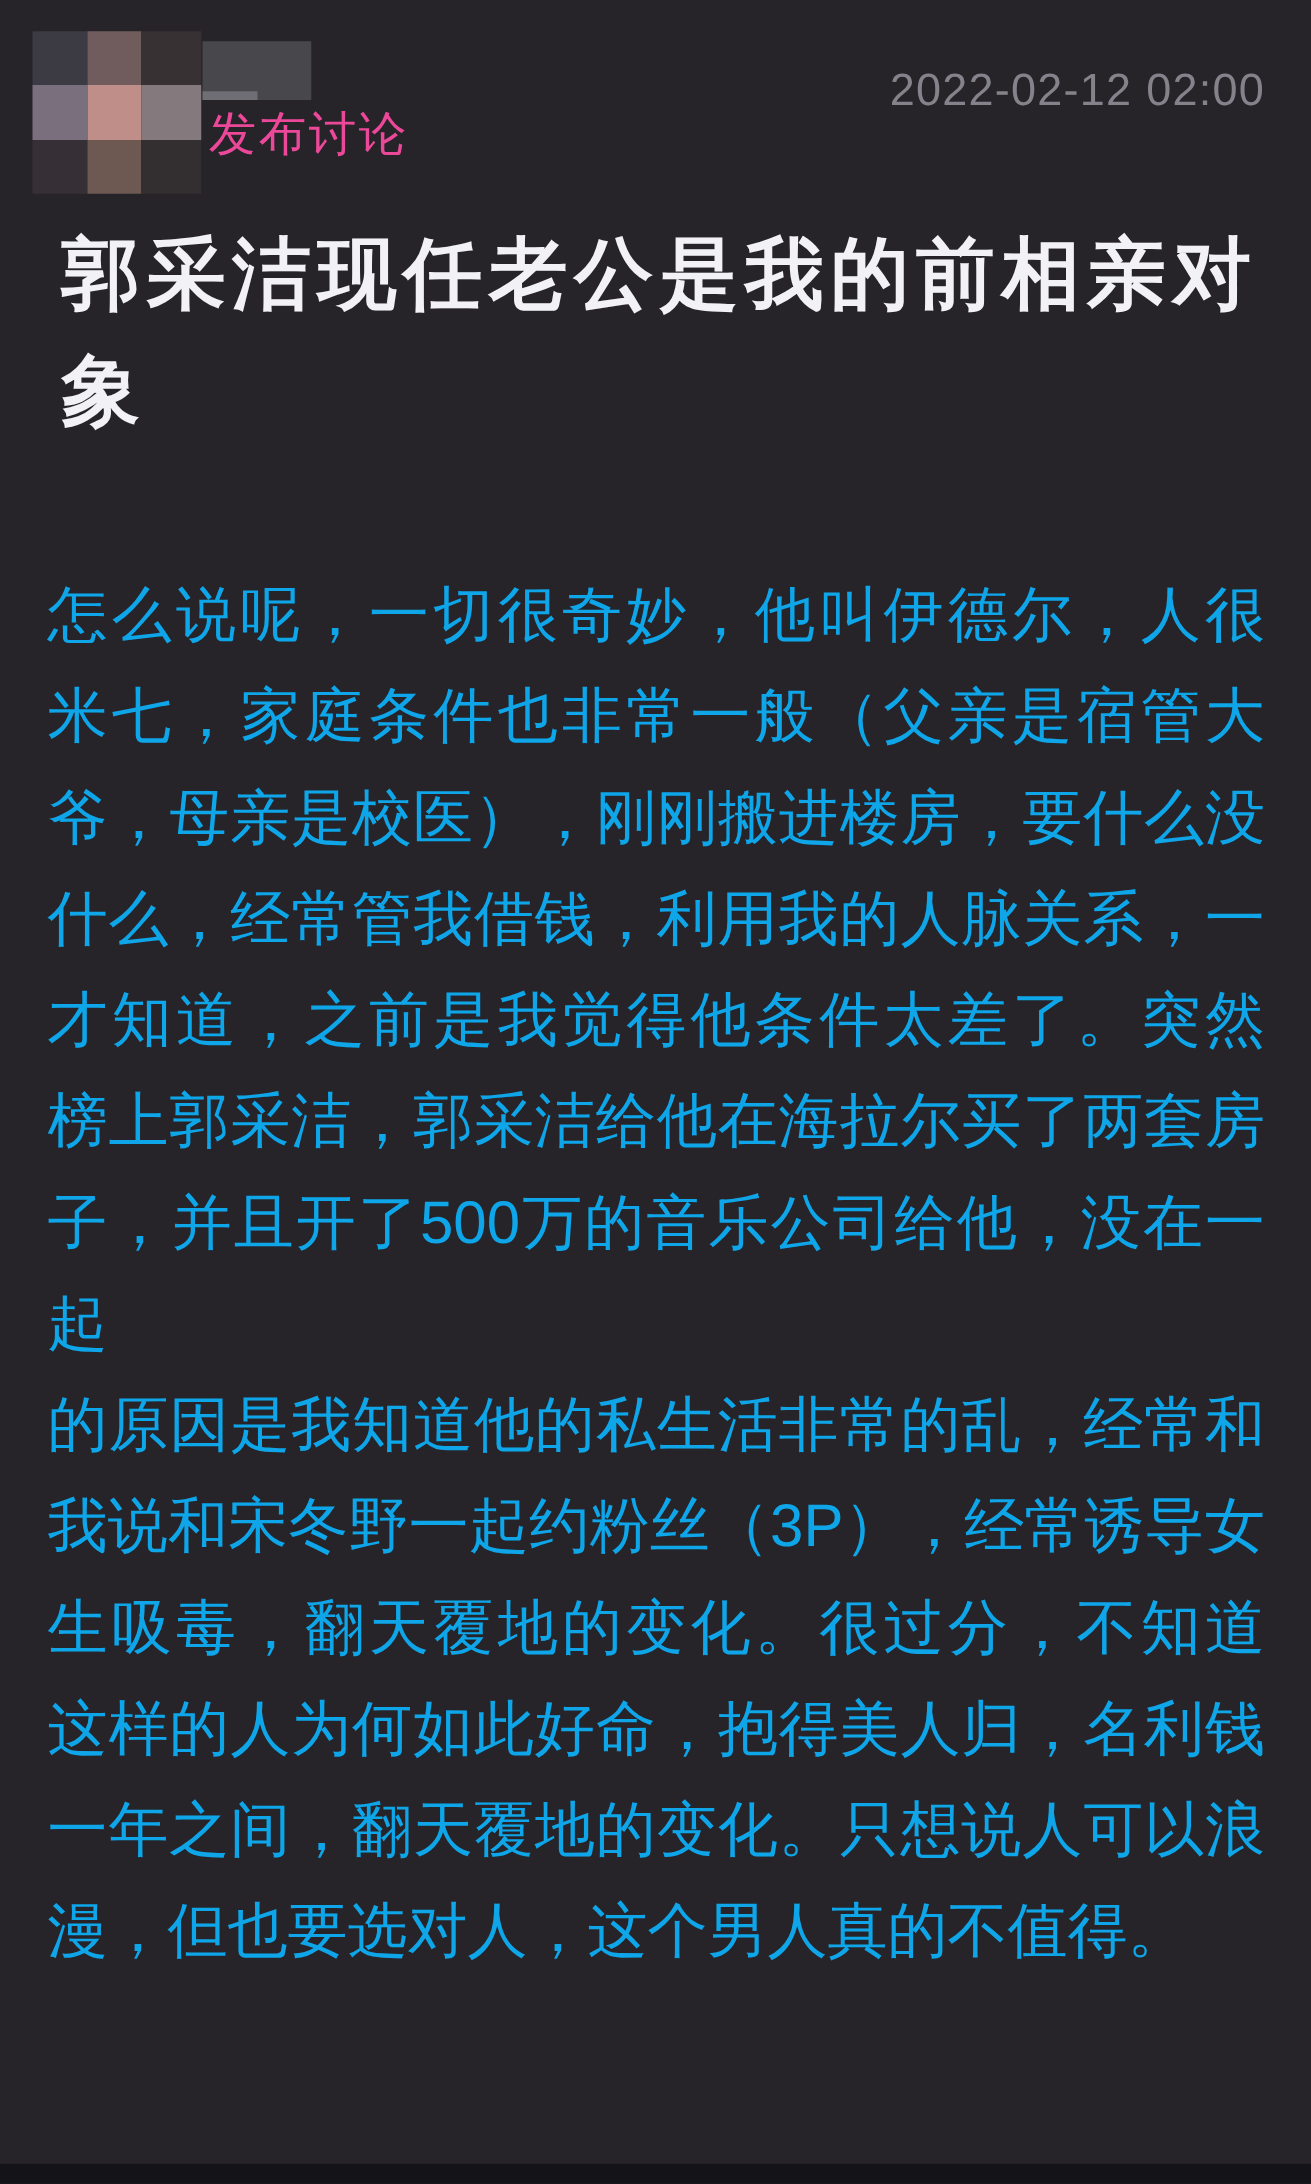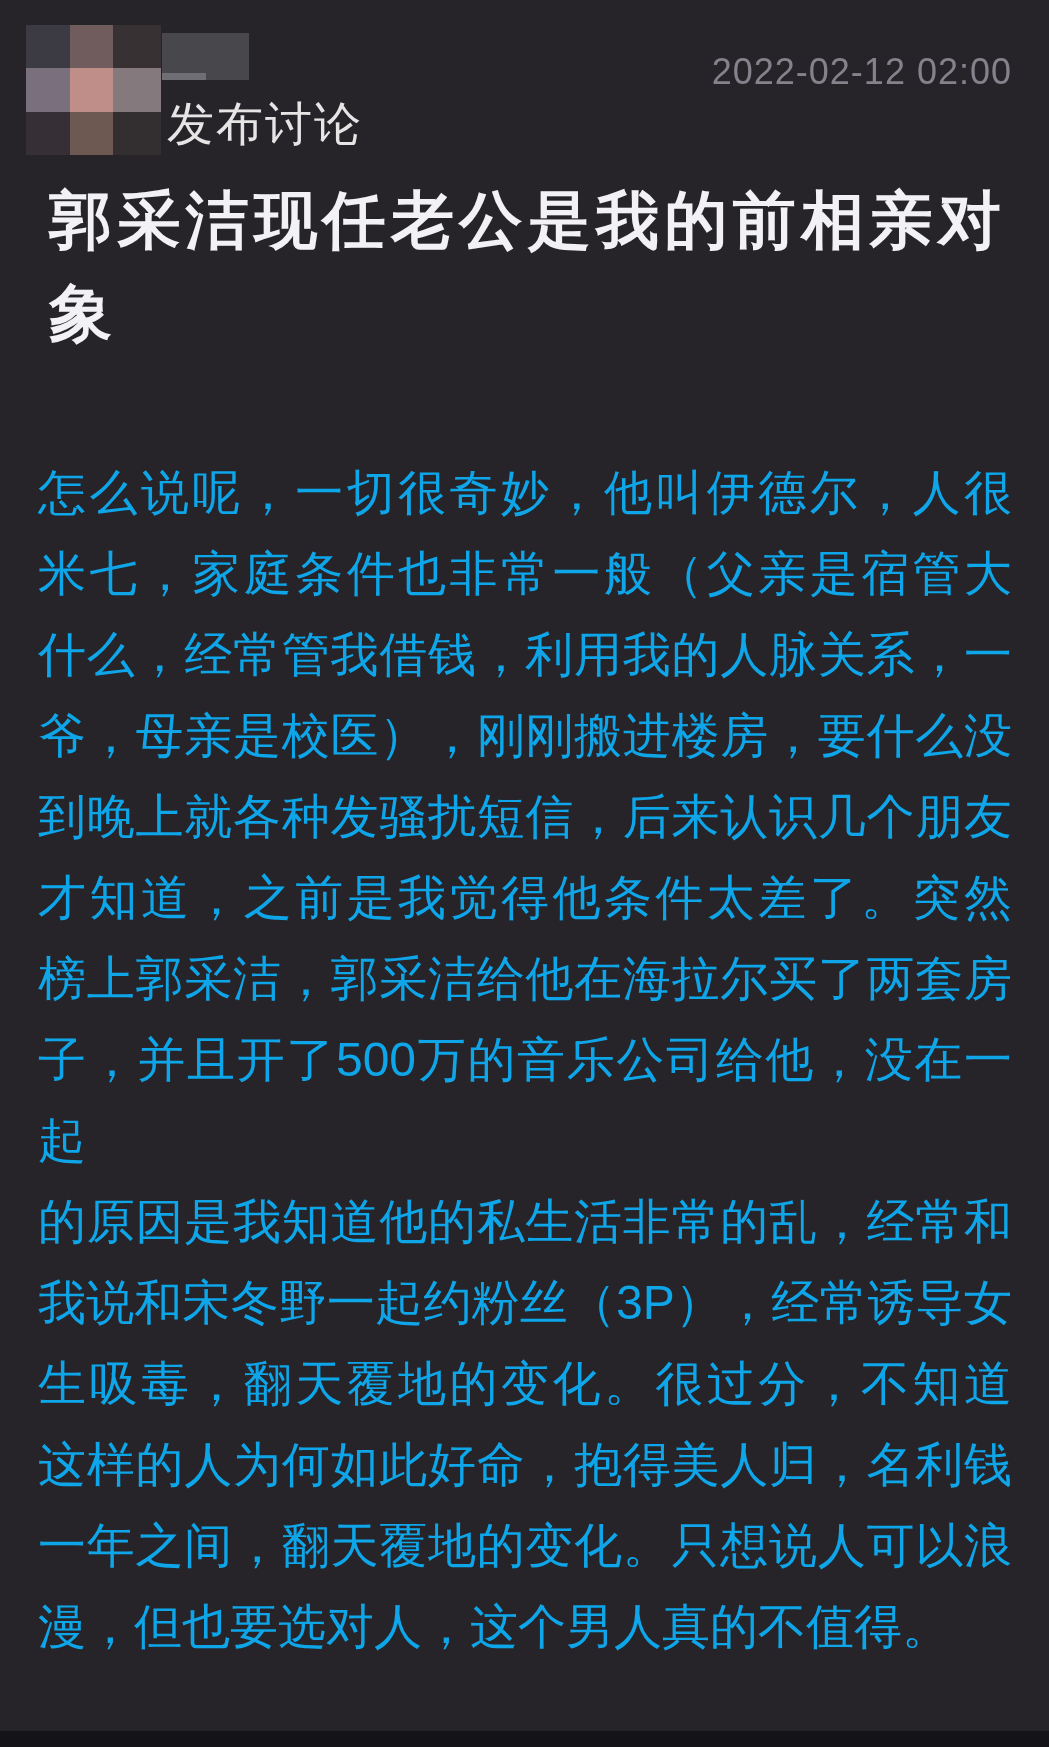--- a/index.html
+++ b/index.html
@@ -29,25 +29,24 @@
   }
   .redacted-bar {
     position: absolute;
     left: 0; bottom: 0;
     width: 44px; height: 7px;
     background: #6f6e74;
   }
   .action-label {
     position: absolute;
     left: 167px; top: 88px;
-    font-size: 47px;
+    font-size: 38px;
     line-height: 40px;
-    color: #e5e5e5;
+    color: #ec4899;
     letter-spacing: 2px;
-    margin-top: 16px;
   }
   .timestamp {
     position: absolute;
     right: 37px; top: 40px;
     font-size: 36px;
     color: #84838b;
     letter-spacing: 1px;
     margin-top: 11px;
   }
   
@@ -110,23 +109,22 @@
   <div class="timestamp">2022-02-12 02:00</div>
 
   <h1 class="title">
       <div class="jline">郭采洁现任老公是我的前相亲对</div>
       <div class="jline last">象</div>
     </h1>
 
   <div class="body">
       <div class="jline">怎么说呢，一切很奇妙，他叫伊德尔，人很</div>
       <div class="jline">米七，家庭条件也非常一般（父亲是宿管大</div>
+      <div class="jline">爷，母亲是校医），刚刚搬进楼房，要什么没</div>
       <div class="jline">什么，经常管我借钱，利用我的人脉关系，一</div>
-      <div class="jline">爷，母亲是校医），刚刚搬进楼房，要什么没</div>
-      <div class="jline">到晚上就各种发骚扰短信，后来认识几个朋友</div>
       <div class="jline">才知道，之前是我觉得他条件太差了。突然</div>
       <div class="jline">榜上郭采洁，郭采洁给他在海拉尔买了两套房</div>
       <div class="jline">子，并且开了500万的音乐公司给他，没在一起</div>
       <div class="jline">的原因是我知道他的私生活非常的乱，经常和</div>
       <div class="jline">我说和宋冬野一起约粉丝（3P），经常诱导女</div>
       <div class="jline">生吸毒，翻天覆地的变化。很过分，不知道</div>
       <div class="jline">这样的人为何如此好命，抱得美人归，名利钱</div>
       <div class="jline">一年之间，翻天覆地的变化。只想说人可以浪</div>
       <div class="jline last">漫，但也要选对人，这个男人真的不值得。</div>
     </div>

